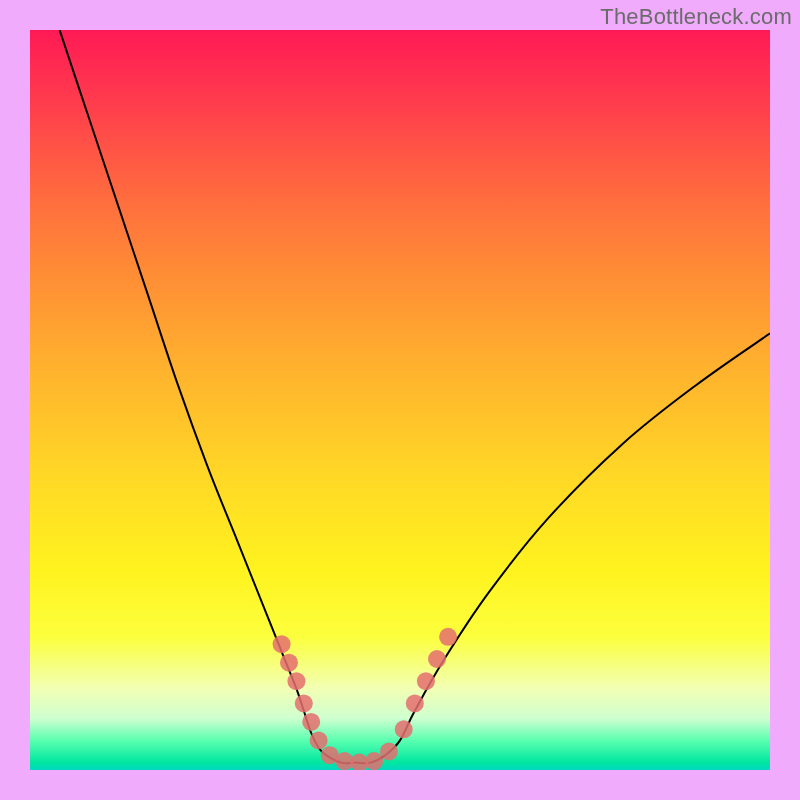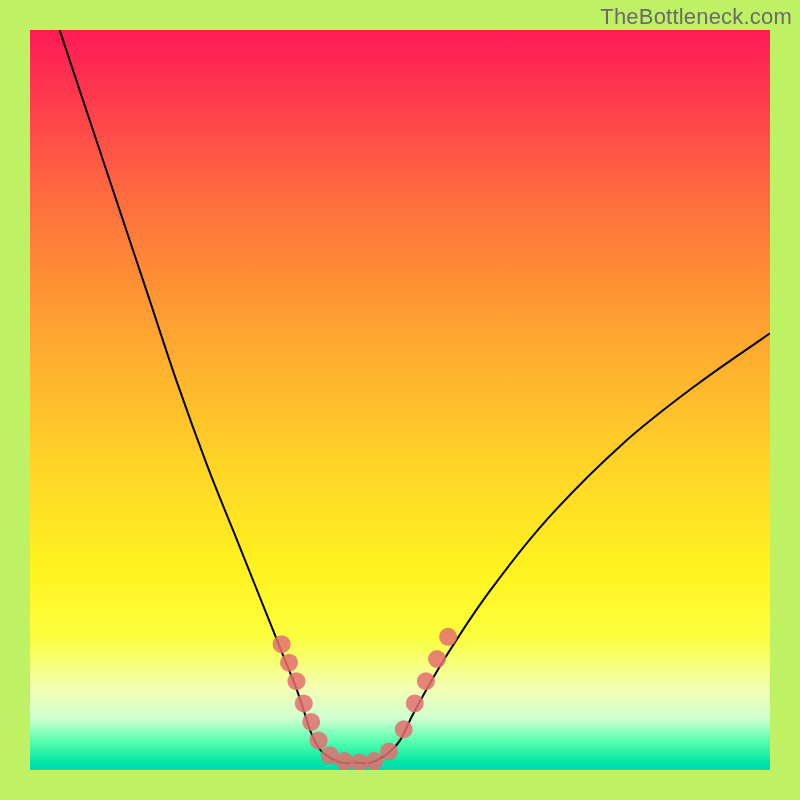--- a/index.html
+++ b/index.html
@@ -10,21 +10,21 @@
     background: #000;
     overflow: hidden;
     font-family: Arial, Helvetica, sans-serif;
   }
   .frame {
     position: absolute;
     top: 0;
     left: 0;
     width: 800px;
     height: 800px;
-    background: #bef264;
+    background: #f0abfc;
   }
   .plot-area {
     position: absolute;
     top: 30px;
     left: 30px;
     width: 740px;
     height: 740px;
     background: linear-gradient(to bottom,
       #ff1a55 0%,
       #ff3d4d 10%,

